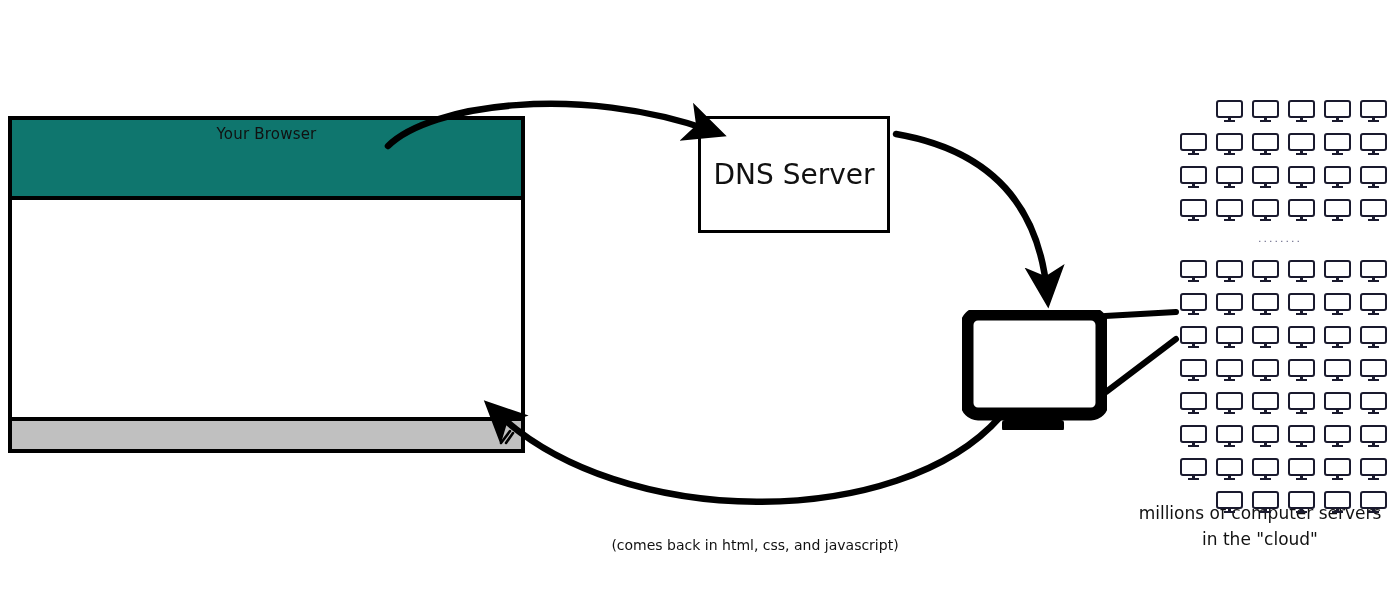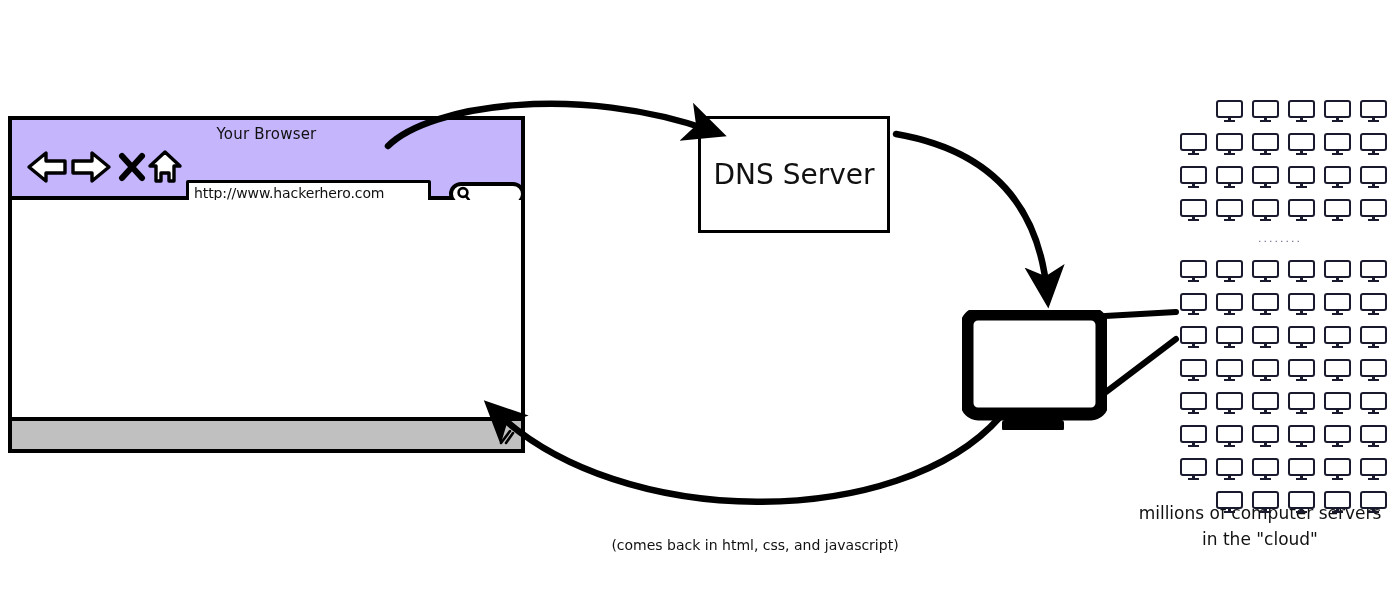--- a/index.html
+++ b/index.html
@@ -4,21 +4,21 @@
 <style>
   html,body{margin:0;padding:0;background:#ffffff;}
   body{width:1400px;height:613px;position:relative;overflow:hidden;
        font-family:"DejaVu Sans","Liberation Sans",sans-serif;}
   #stage{position:absolute;inset:0;width:1400px;height:613px;}
 
   
   #browser{position:absolute;left:8px;top:116px;width:517px;height:337px;
            border:4px solid #000;box-sizing:border-box;background:#fff;}
   #browser-chrome{position:absolute;left:0;top:0;width:100%;height:80px;
-           background:#c4b5fd;border-bottom:4px solid #000;box-sizing:border-box;text-decoration:underline;}
+           background:#0f766e;border-bottom:4px solid #000;box-sizing:border-box;text-decoration:underline;}
   #browser-title{position:absolute;top:5px;left:0;width:100%;text-align:center;
            font-size:15px;color:#111;letter-spacing:.2px;}
   #browser-toolbar{position:absolute;top:27px;left:0;width:100%;height:48px;}
   .tb-icon{position:absolute;top:30px;}
   #url-bar{position:absolute;left:174px;top:33px;width:245px;height:26px;
            background:#fff;border:3px solid #000;border-radius:2px;box-sizing:border-box;
            display:flex;align-items:center;}
   #url-text{font-size:14px;color:#111;padding-left:5px;white-space:nowrap;
             letter-spacing:-.1px;}
   #search-pill{position:absolute;left:437px;top:35px;width:76px;height:24px;
@@ -60,49 +60,20 @@
 </style>
 </head>
 <body>
 
 <div id="stage">
 
   <div id="browser">
     <div id="browser-chrome">
       <div id="browser-title">Your Browser</div>
 
-      <div id="browser-toolbar">
-
-        <svg class="tb-icon" style="left:14px;top:3px;width:42px;height:34px;" viewBox="0 0 42 34">
-          <path d="M20 3 L20 11 L39 11 L39 23 L20 23 L20 31 L3 17 Z" fill="#fff" stroke="#000" stroke-width="3.4" stroke-linejoin="round"></path>
-        </svg>
-
-        <svg class="tb-icon" style="left:58px;top:3px;width:42px;height:34px;" viewBox="0 0 42 34">
-          <path d="M22 3 L22 11 L3 11 L3 23 L22 23 L22 31 L39 17 Z" fill="#fff" stroke="#000" stroke-width="3.4" stroke-linejoin="round"></path>
-        </svg>
-
-        <svg class="tb-icon" style="left:106px;top:5px;width:28px;height:30px;" viewBox="0 0 28 30">
-          <path d="M4 4 L24 26 M24 4 L4 26" stroke="#000" stroke-width="6" stroke-linecap="round"></path>
-        </svg>
-
-        <svg class="tb-icon" style="left:135px;top:2px;width:36px;height:36px;" viewBox="0 0 36 36">
-          <path d="M18 3 L33 17 L27 17 L27 32 L22 32 L22 24 L14 24 L14 32 L9 32 L9 17 L3 17 Z" fill="#fff" stroke="#000" stroke-width="3.4" stroke-linejoin="round"></path>
-        </svg>
-
-        <div id="url-bar" title="http://www.hackerhero.com">
-          <span id="url-text">http://www.hackerhero.com</span>
-        </div>
-
-        <div id="search-pill" title="">
-          <svg style="margin-left:2px;width:18px;height:18px;" viewBox="0 0 18 18">
-            <circle cx="8" cy="7.5" r="4.4" fill="none" stroke="#000" stroke-width="2.6"></circle>
-            <path d="M10.8 11 L14 15" stroke="#000" stroke-width="2.6" stroke-linecap="round"></path>
-          </svg>
-        </div>
-      </div>
     </div>
 
     <div id="browser-content"></div>
 
     <div id="browser-statusbar">
       <svg id="resize-grip" viewBox="0 0 18 16">
         <path d="M4 14 L13 2 M9 14 L16 4" stroke="#000" stroke-width="2.6" stroke-linecap="round"></path>
       </svg>
     </div>
   </div>

